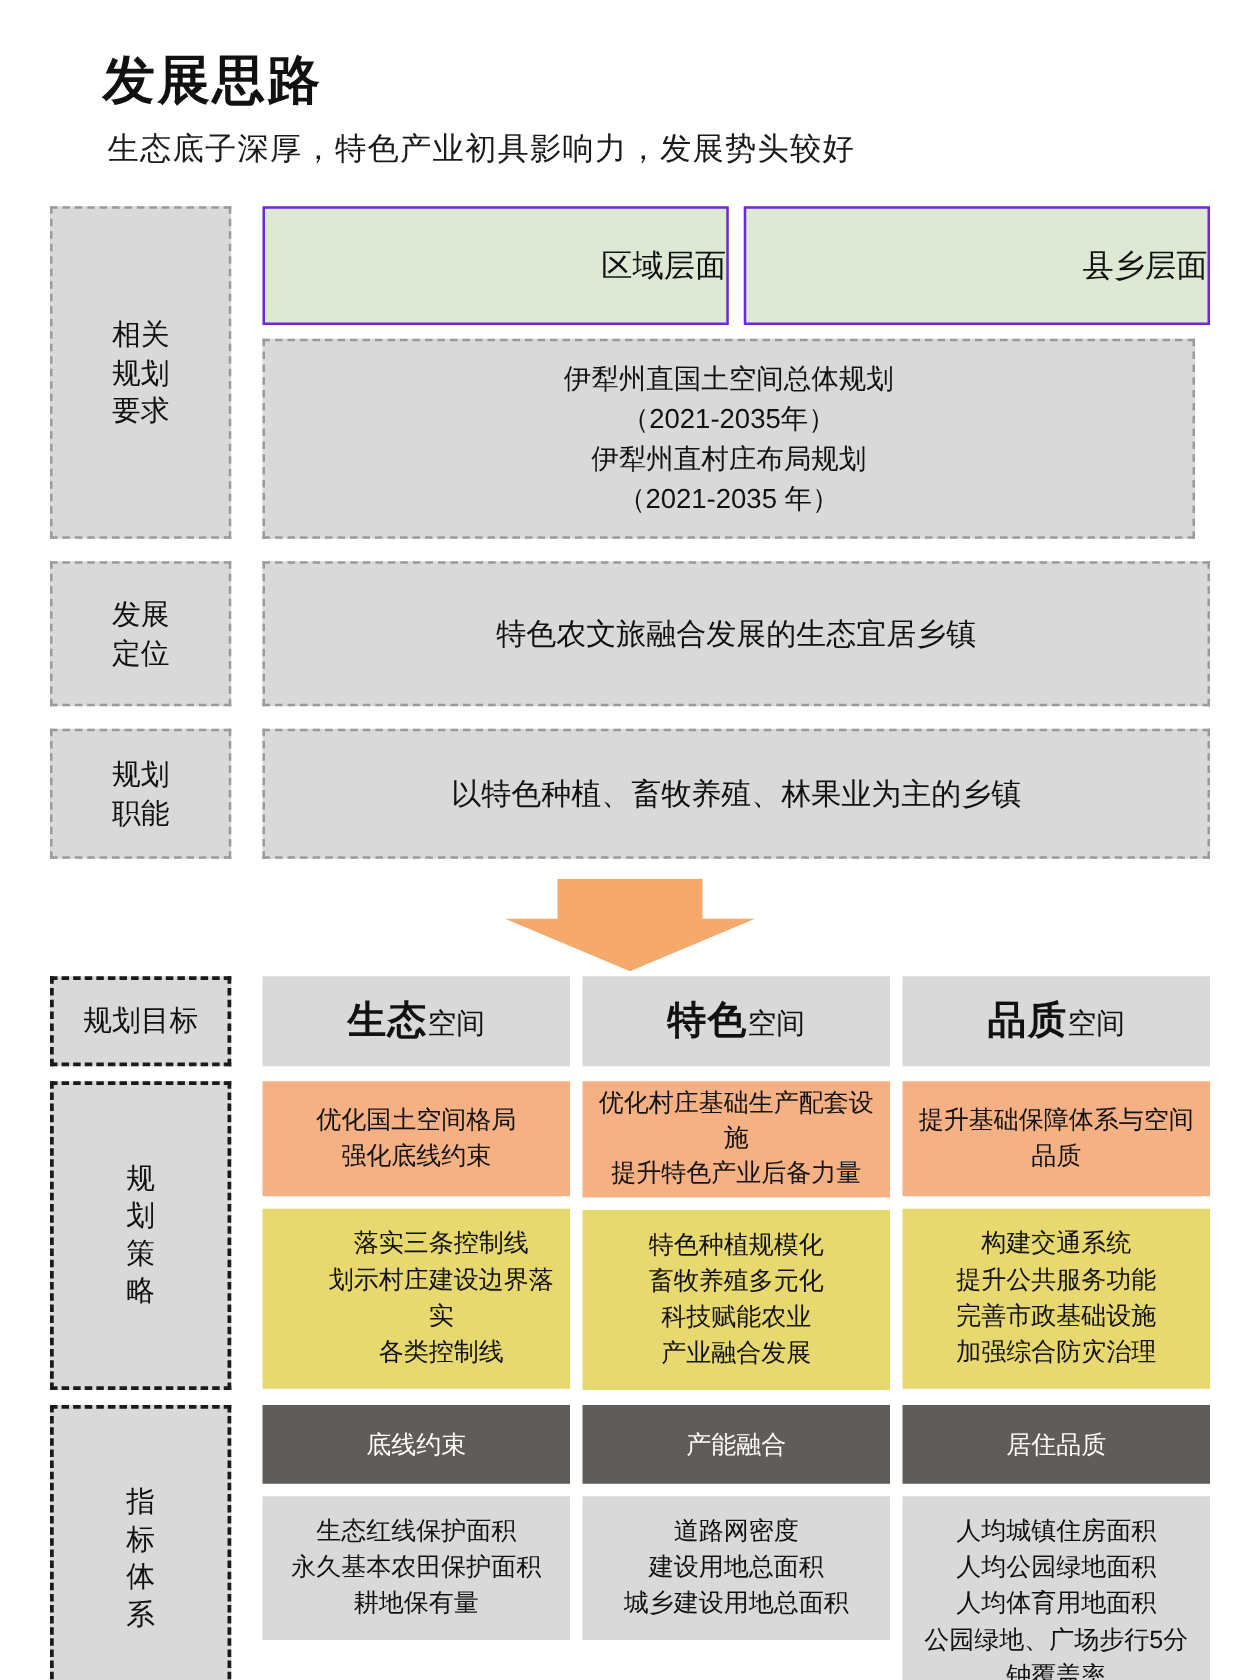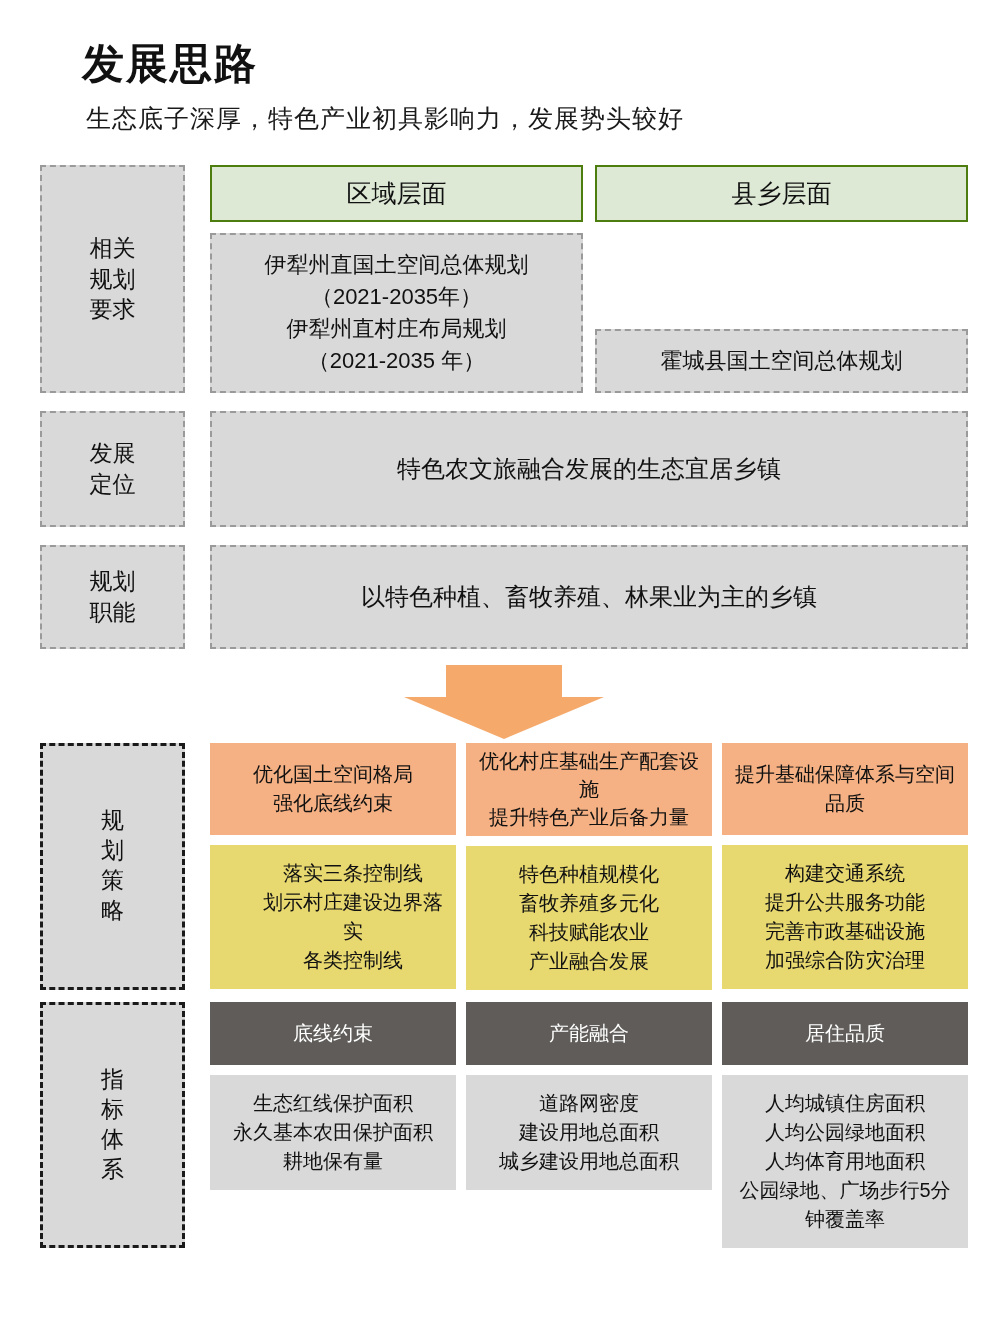--- a/index.html
+++ b/index.html
@@ -65,24 +65,24 @@
 
   .content-col {
     flex: 1;
     display: flex;
     flex-direction: column;
   }
   .hdr-row { display: flex; margin-bottom: 11px; }
   .hdr-box {
     flex: 1;
     background: #dde9d5;
-    border: 2px solid #4d7c0f;
-    text-align: center;
+    border: 2px solid #6d28d9;
+    text-align: right;
     font-size: 25px;
-    padding: 10px 0;
+    padding: 29px 0;
     box-sizing: border-box;
     color: #111;
   }
   .body-row { display: flex; align-items: flex-end; }
   .body-box {
     flex: 1;
     background: #d9d9d9;
     border: 2px dashed #9a9a9a;
     text-align: center;
     font-size: 22px;
@@ -232,21 +232,20 @@
           <div class="hdr-box">区域层面</div>
           <div class="small-gap"></div>
           <div class="hdr-box">县乡层面</div>
         </div>
         <div class="body-row">
           <div class="body-box" style="white-space: pre-line;">伊犁州直国土空间总体规划
 （2021-2035年）
 伊犁州直村庄布局规划
 （2021-2035 年）</div>
           <div class="small-gap"></div>
-          <div class="body-box" style="white-space: pre-line;">霍城县国土空间总体规划</div>
         </div>
       </div>
     </div>
 
     <div class="row" style="height:116px; margin-top:18px;">
       <div class="label-box">
         <div>
           <div>发展</div>
           <div>定位</div>
         </div>
@@ -268,20 +267,43 @@
   </div>
 
   <div class="arrow-wrap">
     <svg class="arrow" width="200" height="74" viewBox="0 0 200 74">
       <polygon points="42,0 158,0 158,32 200,32 100,74 0,32 42,32" fill="#f5a96b"></polygon>
     </svg>
   </div>
 
   <div class="bottom-section">
 
+    <div class="b-row">
+      <div class="b-label" style="padding:14px 0;">规划目标</div>
+      <div class="col-gap"></div>
+      <div class="b-cols">
+        <div class="b-col">
+          <div class="goal-box">
+            <span class="goal-big">生态</span><span class="goal-small">空间</span>
+          </div>
+        </div>
+        <div class="cell-gap"></div>
+        <div class="b-col">
+          <div class="goal-box">
+            <span class="goal-big">特色</span><span class="goal-small">空间</span>
+          </div>
+        </div>
+        <div class="cell-gap"></div>
+        <div class="b-col">
+          <div class="goal-box">
+            <span class="goal-big">品质</span><span class="goal-small">空间</span>
+          </div>
+        </div>
+      </div>
+    </div>
 
     <div class="b-row">
       <div class="b-label">
         <div>
           <div>规</div>
           <div>划</div>
           <div>策</div>
           <div>略</div>
         </div>
       </div>

